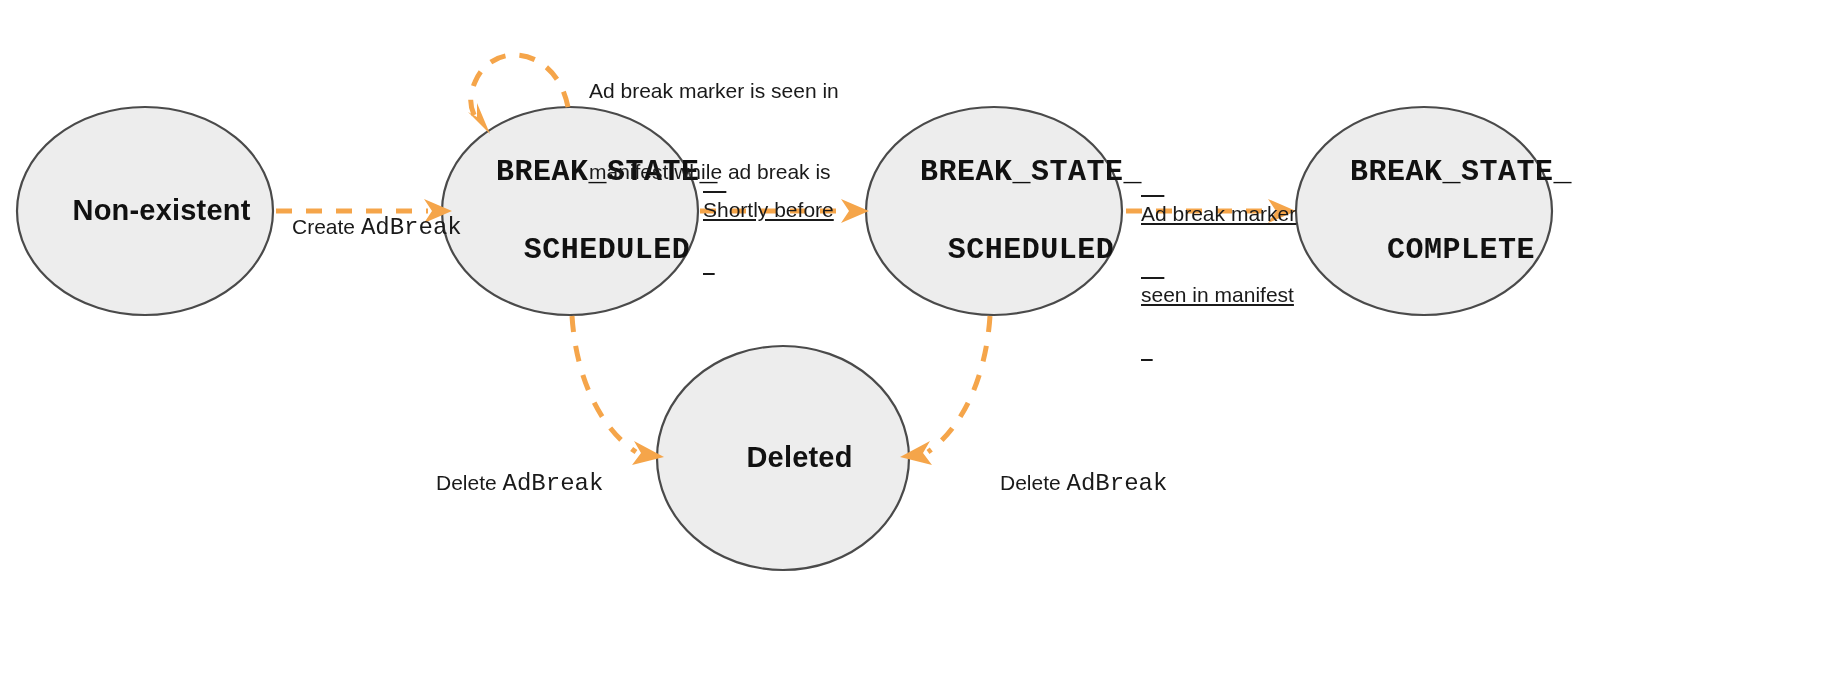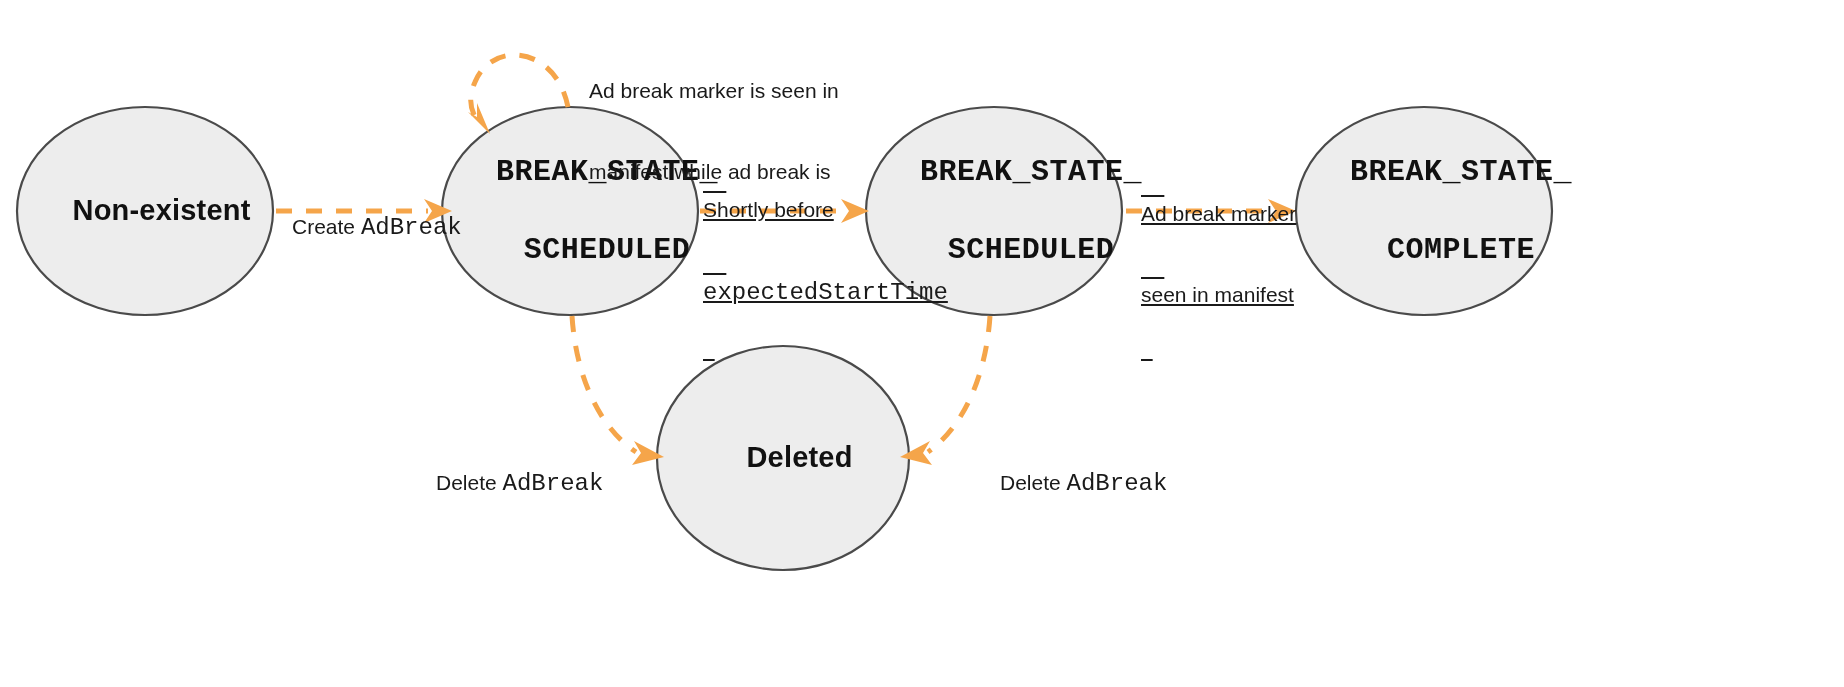--- a/index.html
+++ b/index.html
@@ -147,21 +147,20 @@
     <span class="ln"><span>Create </span><span class="mono">AdBreak</span></span>
   </div>
 
   <div class="txt edge-label" style="left:589px; top:22px;">
     <span class="ln">Ad break marker is seen in</span>
     <span class="ln">manifest while ad break is</span>
   </div>
 
   <div class="txt edge-label" style="left:703px; top:141px;text-decoration:underline;">
     <span class="ln">Shortly before</span>
-    <span class="ln mono">expectedStartTime</span>
   </div>
 
   <div class="txt edge-label" style="left:1141px; top:145px;text-decoration:underline;">
     <span class="ln">Ad break marker</span>
     <span class="ln">seen in manifest</span>
   </div>
 
   <div class="txt edge-label" style="left:436px; top:413px;">
     <span class="ln"><span>Delete </span><span class="mono">AdBreak</span></span>
   </div>

